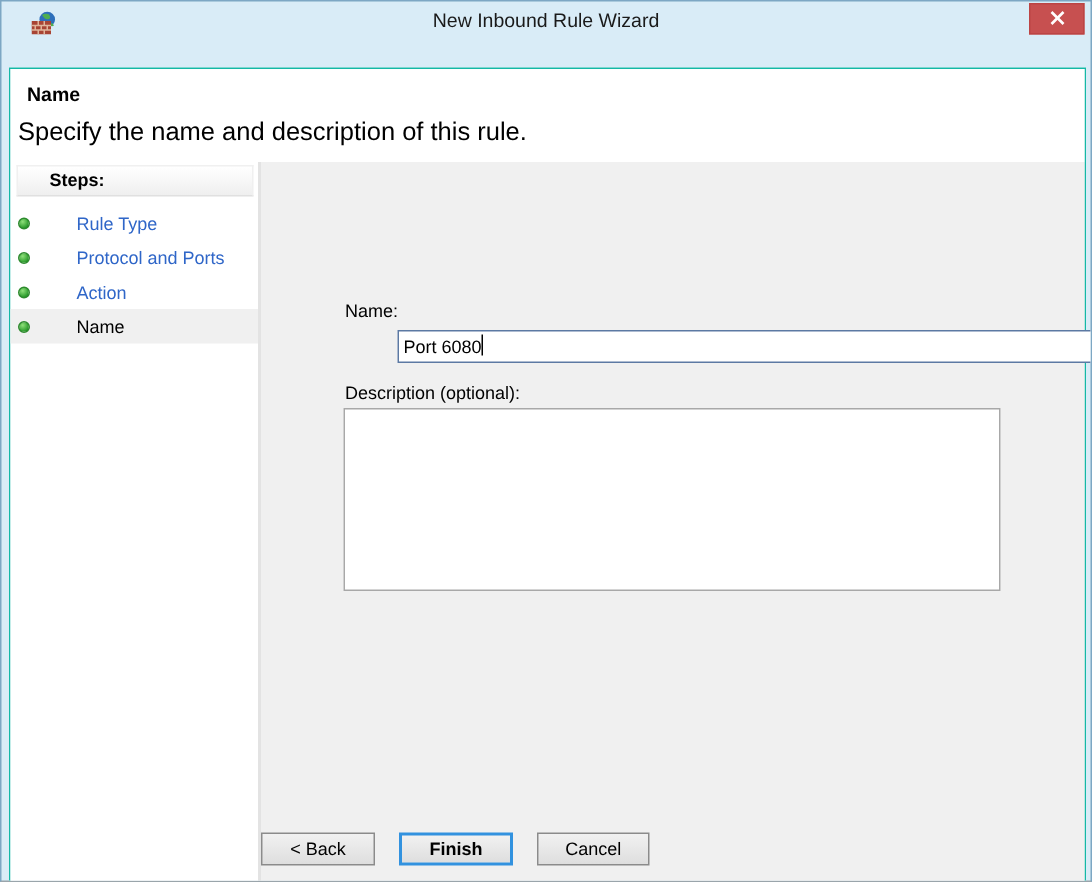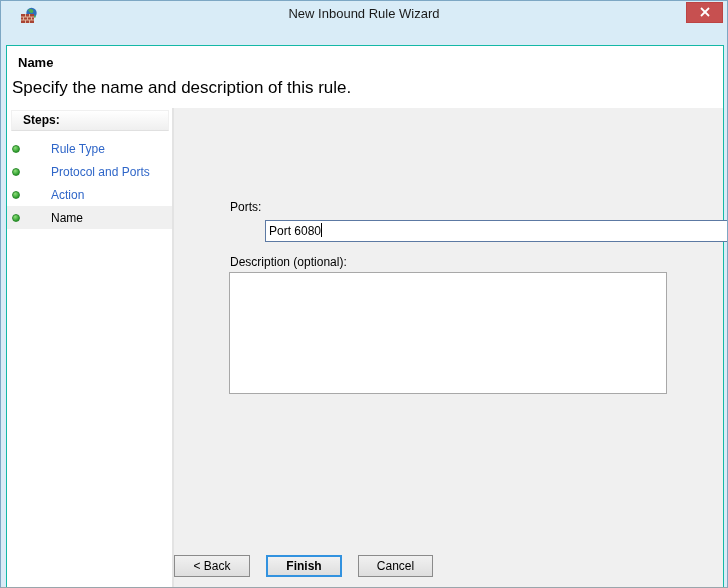--- a/index.html
+++ b/index.html
@@ -38,21 +38,21 @@
   }
   .header{position:absolute;top:0;left:0;right:0;height:62px;background:#fff;}
   .page-title{position:absolute;left:11px;top:9px;font-size:13px;font-weight:bold;}
   .page-subtitle{position:absolute;left:5px;top:32px;font-size:17px;}
   .body{position:absolute;top:62px;bottom:0;left:0;right:0;}
   
   .sidebar{position:absolute;left:0;top:0;bottom:0;width:165px;background:#fff;}
   .sidebar-divider{position:absolute;left:165px;top:0;bottom:0;width:2px;background:#e3e3e3;}
   .steps-heading{
     position:absolute;top:2px;left:4px;width:158px;height:21px;line-height:19px;
-    padding-left:11px;font-weight:bold;
+    padding-left:21px;font-weight:bold;
     background:linear-gradient(#ffffff,#efefef);
     border:1px solid #f0f0f0;border-bottom-color:#e0e0e0;
   }
   .steps-list{position:absolute;top:29px;left:0;right:0;}
   .step-row{height:23px;display:flex;align-items:center;padding-left:5px;cursor:pointer;gap:16px;}
   .step-row .step-label{margin-left:15px;color:var(--step-link,#2f66c8);}
   .step-row.current{background:var(--content-bg,#f0f0f0);}
   .step-row.current .step-label{color:#000;}
   .dot{
     width:8px;height:8px;border-radius:50%;
@@ -153,21 +153,21 @@
           </div>
           <div class="step-row current">
             <span class="dot"></span>
             <span class="step-label">Name</span>
           </div>
         </div>
       </div>
       <div class="sidebar-divider"></div>
 
       <div class="main">
-        <div class="field-label name-label">Ports:</div>
+        <div class="field-label name-label">Name:</div>
         <div class="textbox"><span>Port 6080</span><span class="caret"></span></div>
 
         <div class="field-label desc-label">Description (optional):</div>
         <textarea class="desc-textarea" value="" style=""></textarea>
 
         <div class="button-row">
           <button class="btn">&lt; Back</button>
           <button class="btn default">Finish</button>
           <button class="btn cancel">Cancel</button>
         </div>

